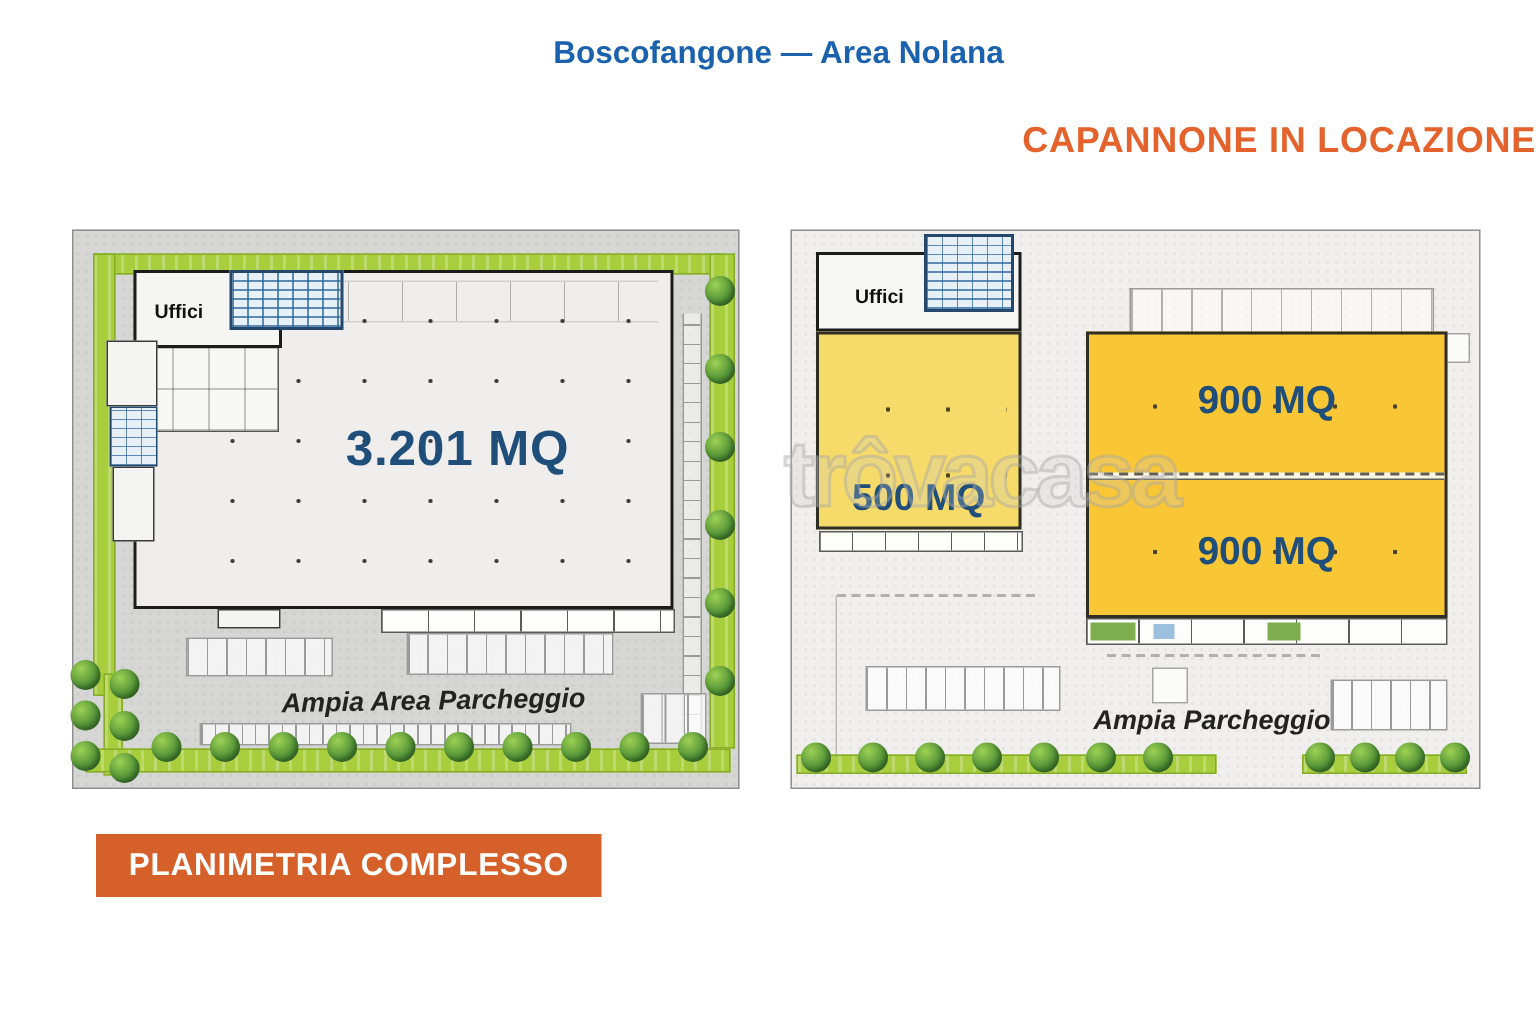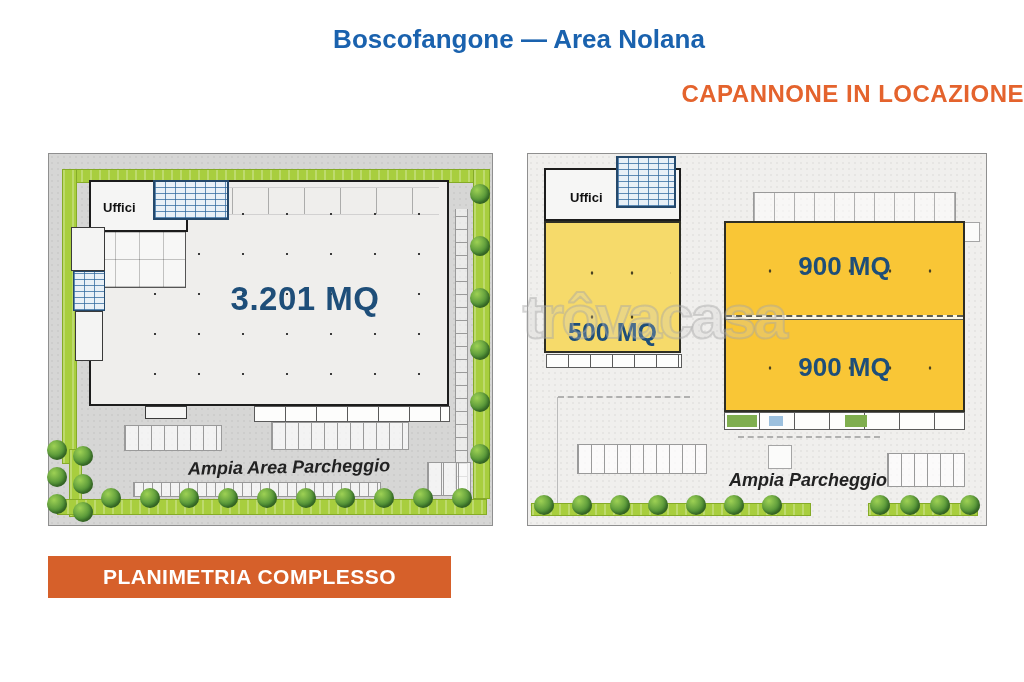--- a/index.html
+++ b/index.html
@@ -5,21 +5,21 @@
   * { margin:0; padding:0; box-sizing:border-box; }
   html,body { background:#fff; }
   .page {
     position:relative; width:1024px; height:682px; overflow:hidden;
     background:#ffffff; font-family:"Liberation Sans", sans-serif;
   }
 
   
   .title {
     position:absolute; left:0; right:16px; top:24px; text-align:center;
-    font-size:26px; font-weight:bold; color:#1a62ae; letter-spacing:0px;margin-left:30px;
+    font-size:21px; font-weight:bold; color:#1a62ae; letter-spacing:0px;margin-left:30px;
   }
   .subtitle {
     position:absolute; left:0; right:0; top:80px; text-align:right;
     font-size:24px; font-weight:bold; color:#e4632d; letter-spacing:.5px;
   }
 
   
   .panel {
     position:absolute; border:1px solid #8f8f8f;
     background-image: radial-gradient(rgba(0,0,0,.045) 1px, transparent 1.3px);
@@ -103,21 +103,21 @@
     color:rgba(205,205,205,.25); -webkit-text-stroke:2px rgba(165,165,165,.42);
     z-index:6; pointer-events:none;
   }
 
   
   .banner {
     position:absolute; top:556px; height:42px; background:#d6602a;
     color:#fff; font-size:21px; font-weight:bold; letter-spacing:.5px;
     display:flex; align-items:center; justify-content:center; z-index:7;
   }
-  .banner-left  { left:48px;  width:403px; }
+  .banner-left  { left:64px;  width:337px; }
   .banner-right { left:552px; width:395px; }
 </style>
 </head>
 <body>
 
 <div class="page">
 
   <div class="title">Boscofangone — Area Nolana</div>
   <div class="subtitle">CAPANNONE IN LOCAZIONE</div>
 

